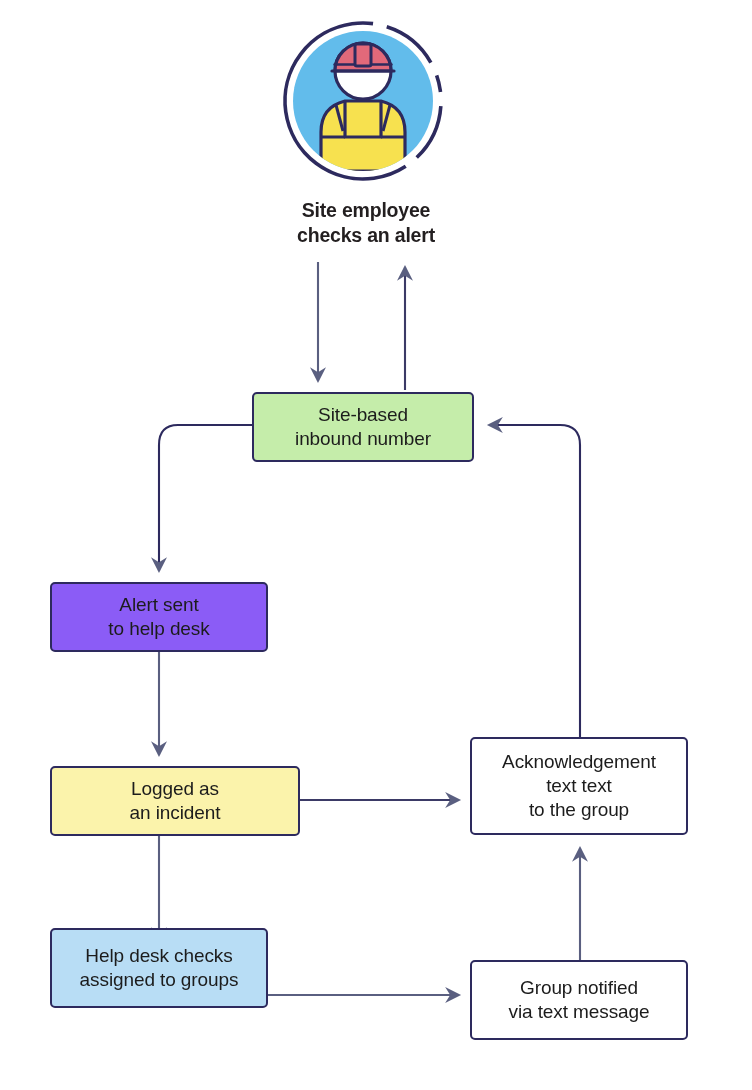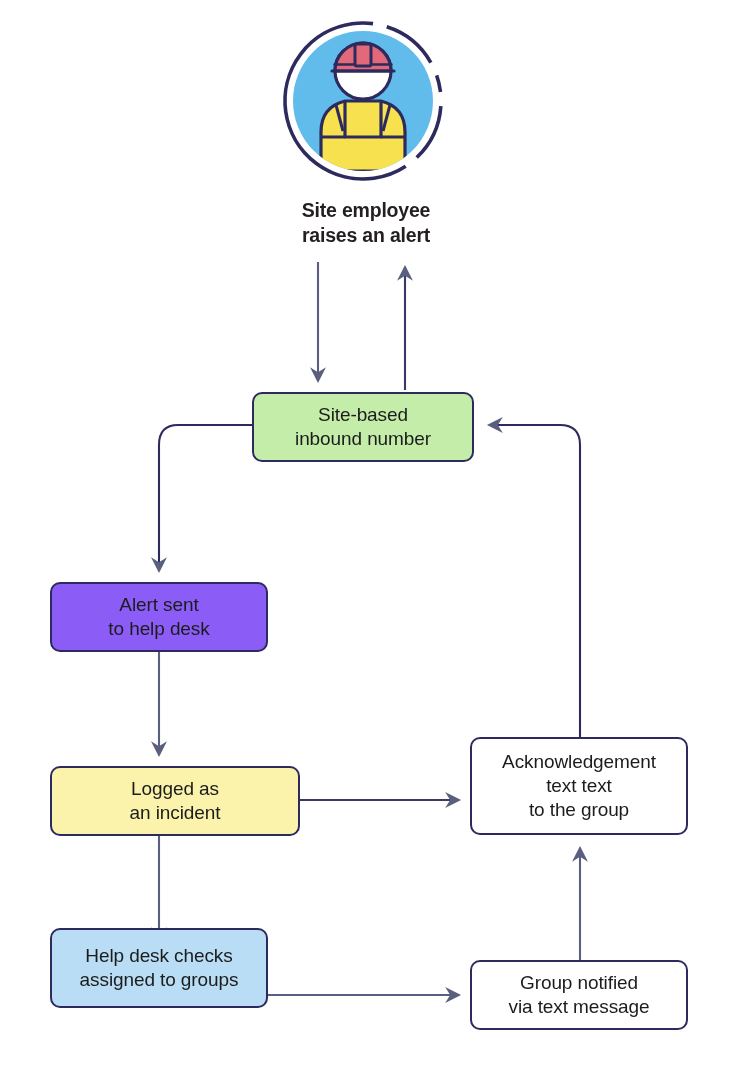--- a/index.html
+++ b/index.html
@@ -25,21 +25,21 @@
     position: absolute;
     left: 0; top: 0;
     width: 752px;
     height: 1090px;
     pointer-events: none;
   }
   .node {
     position: absolute;
     box-sizing: border-box;
     border: 2px solid #2d2a5e;
-    border-radius: 10px;
+    border-radius: 5px;
     display: flex;
     align-items: center;
     justify-content: center;
     text-align: center;
     line-height: 1.26;
     font-size: 19px;
     color: #1c1c1c;
     white-space: pre-line;
     letter-spacing: -0.1px;
   }
@@ -125,34 +125,34 @@
         <path d="M109,86 L102,112" fill="none" stroke="#2d2a5e" stroke-width="3"></path>
         <path d="M40,118 L64,118" fill="none" stroke="#2d2a5e" stroke-width="3"></path>
         <path d="M100,118 L124,118" fill="none" stroke="#2d2a5e" stroke-width="3"></path>
       </g>
 
       <circle cx="82" cy="82" r="78" fill="none" stroke="#2d2a5e" stroke-width="3.6" stroke-dasharray="300 14 58 14" stroke-dashoffset="-88" transform="rotate(-8 82 82)"></circle>
     </svg>
   </div>
 
   <div id="caption">Site employee
-raises an alert</div>
+checks an alert</div>
 
   <div class="node node-green" style="left:252px; top:392px; width:222px; height:70px;">Site-based
 inbound number</div>
 
   <div class="node node-pink" style="left:50px; top:582px; width:218px; height:70px;">Alert sent
 to help desk</div>
 
   <div class="node node-yellow" style="left:50px; top:766px; width:250px; height:70px;">Logged as
 an incident</div>
 
   <div class="node node-blue" style="left:50px; top:928px; width:218px; height:80px;">Help desk checks
 assigned to groups</div>
 
   <div class="node node-white" style="left:470px; top:737px; width:218px; height:98px;">Acknowledgement
 text text
 to the group</div>
 
-  <div class="node node-white" style="left:470px; top:960px; width:218px; height:70px;">Group notified
+  <div class="node node-white" style="left:470px; top:960px; width:218px; height:80px;">Group notified
 via text message</div>
 
 </div>
 
 </body></html>

